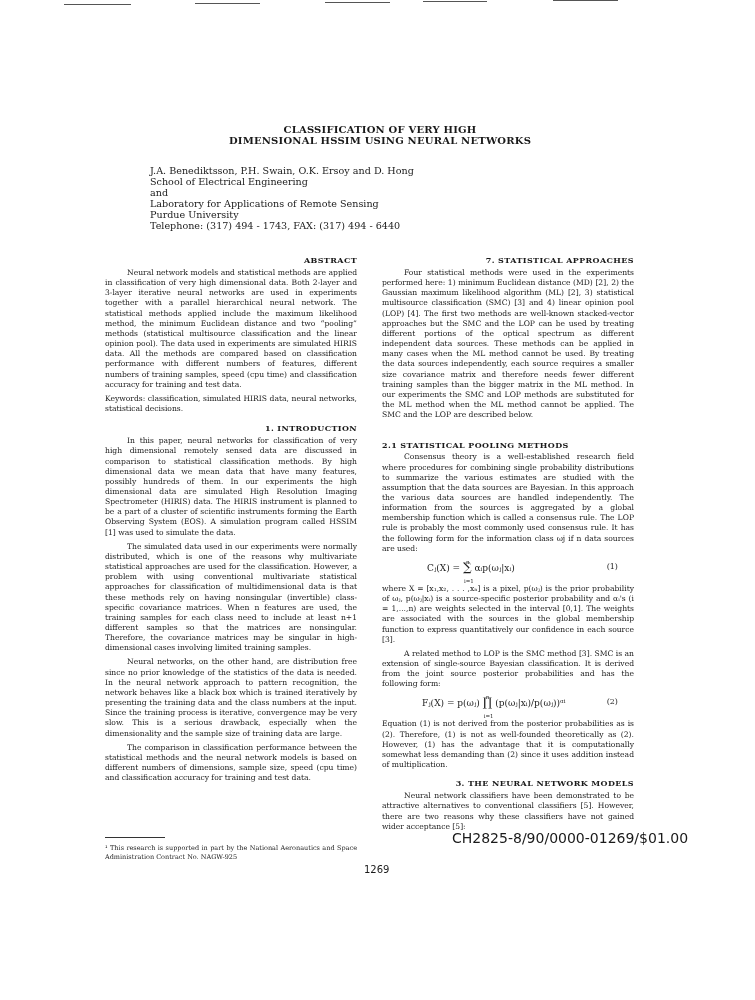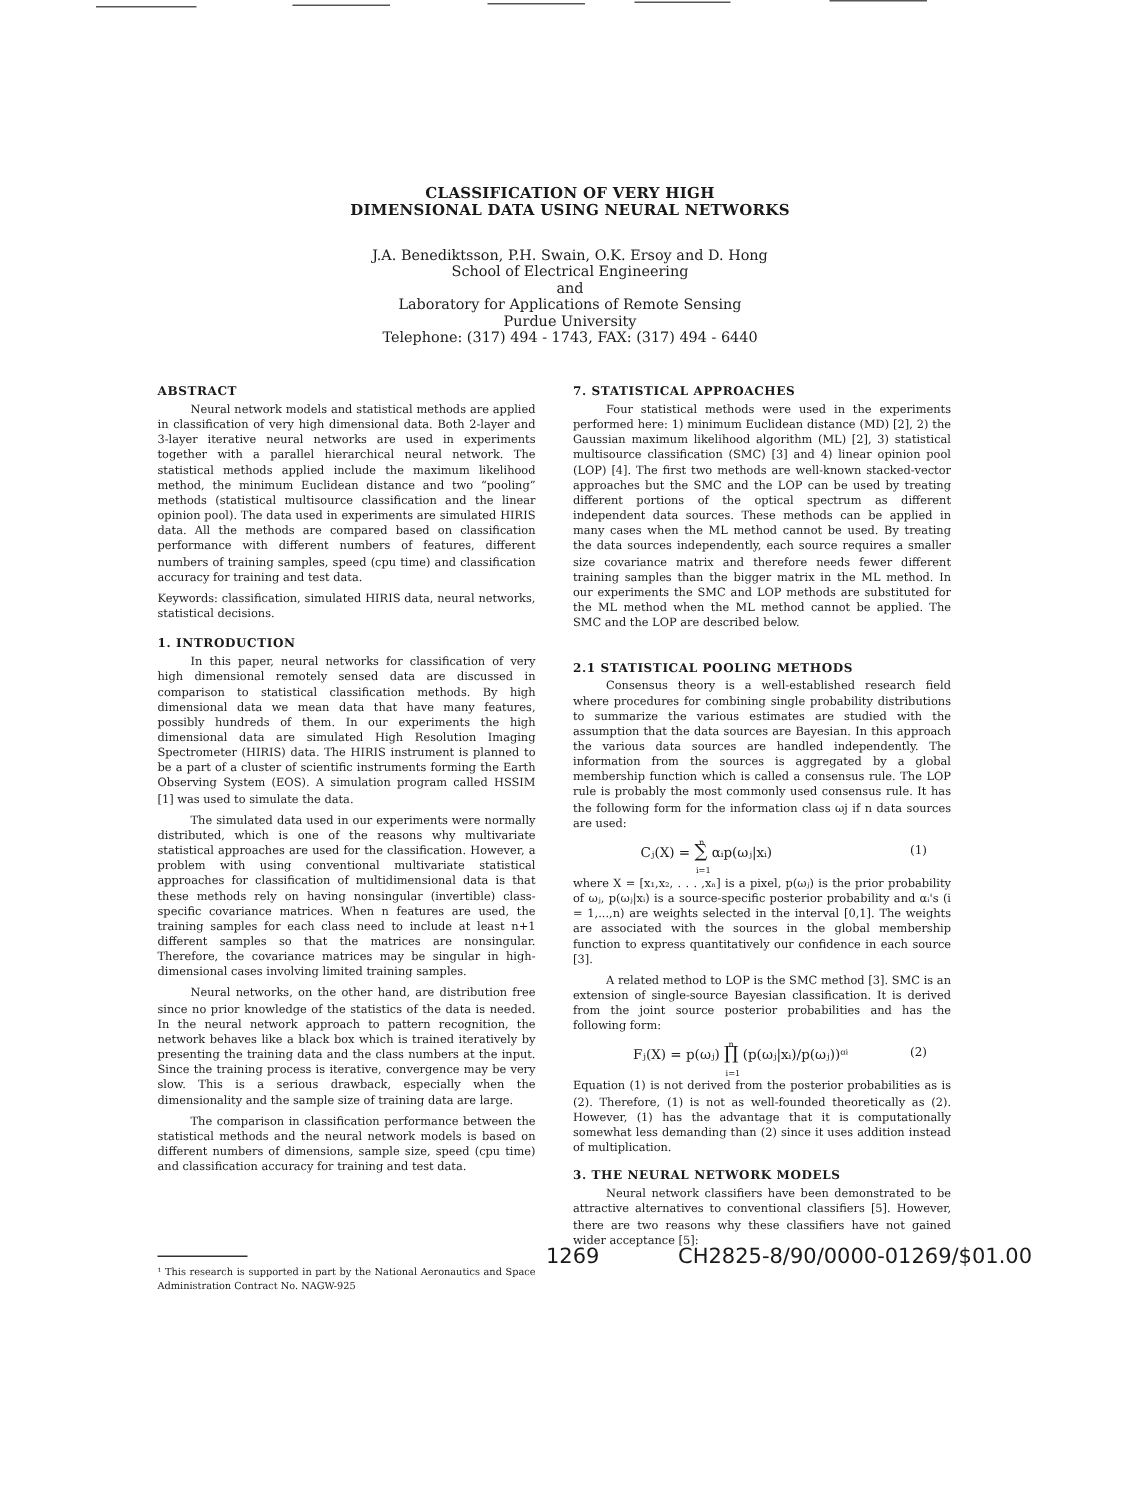--- a/index.html
+++ b/index.html
@@ -9,56 +9,56 @@
     font-family: "DejaVu Serif", "Liberation Serif", serif;
   }
   .topmark { position: absolute; height: 1px; background: #555; }
   .title {
     position: absolute; left: 150px; width: 460px; top: 124px;
     text-align: center; font-weight: bold; font-size: 10px; line-height: 11px;
     letter-spacing: 0.2px;
   }
   .authors {
     position: absolute; left: 150px; width: 460px; top: 165px;
-    text-align: center; font-size: 9.6px; line-height: 11px;
+    text-align: left; font-size: 9.6px; line-height: 11px;
   }
   .col { position: absolute; font-size: 7.6px; line-height: 10.15px; text-align: justify; }
   .col-left { left: 105px; width: 252px; top: 255px; }
   .col-right { left: 382px; width: 252px; top: 255px; }
-  .heading { text-align: left; font-weight: bold; font-size: 8px; letter-spacing: 0.4px; margin: 0 0 3px 0; line-height: 10px; }
+  .heading { text-align: right; font-weight: bold; font-size: 8px; letter-spacing: 0.4px; margin: 0 0 3px 0; line-height: 10px; }
   .subheading { font-weight: bold; font-size: 8px; letter-spacing: 0.4px; margin: 20px 0 2px 0; line-height: 10px; }
   p { margin: 0 0 4px 0; text-indent: 22px; hyphens: auto; }
   p.noindent { text-indent: 0; }
   .equation { position: relative; height: 24px; margin: 1px 16px 2px 0; font-size: 9px; }
   .eq-body { position: absolute; left: 45px; top: 4px; }
   .eq-num { position: absolute; right: 0; top: 4px; font-size: 8px; }
   .sum-limit { position: absolute; font-size: 5.5px; }
   .footrule { width: 60px; height: 1px; background: #333; margin: 54px 0 6px 0; }
   .footnote { font-size: 6.5px; line-height: 8.5px; text-align: justify; }
   .page-num {
-    position: absolute; left: 364px; top: 830px; font-size: 14px;
+    position: absolute; left: 364px; top: 864px; font-size: 10px;
     font-family: "DejaVu Sans", "Liberation Sans", sans-serif;
   }
   .page-code {
     position: absolute; left: 452px; top: 830px; font-size: 14px;
     font-family: "DejaVu Sans", "Liberation Sans", sans-serif;
   }
 </style>
 </head>
 <body>
 
 <div class="topmark" style="left:64px;top:4px;width:67px;"></div>
 <div class="topmark" style="left:195px;top:3px;width:65px;"></div>
 <div class="topmark" style="left:325px;top:2px;width:65px;"></div>
 <div class="topmark" style="left:423px;top:1px;width:64px;"></div>
 <div class="topmark" style="left:553px;top:0px;width:65px;"></div>
 
 <div class="title">
   <div>CLASSIFICATION OF VERY HIGH</div>
-  <div>DIMENSIONAL DATA USING NEURAL NETWORKS</div>
+  <div>DIMENSIONAL HSSIM USING NEURAL NETWORKS</div>
 </div>
 
 <div class="authors">
   <div>J.A. Benediktsson, P.H. Swain, O.K. Ersoy and D. Hong</div>
   <div>School of Electrical Engineering</div>
   <div>and</div>
   <div>Laboratory for Applications of Remote Sensing</div>
   <div>Purdue University</div>
   <div>Telephone: (317) 494 - 1743, FAX: (317) 494 - 6440</div>
 </div>

